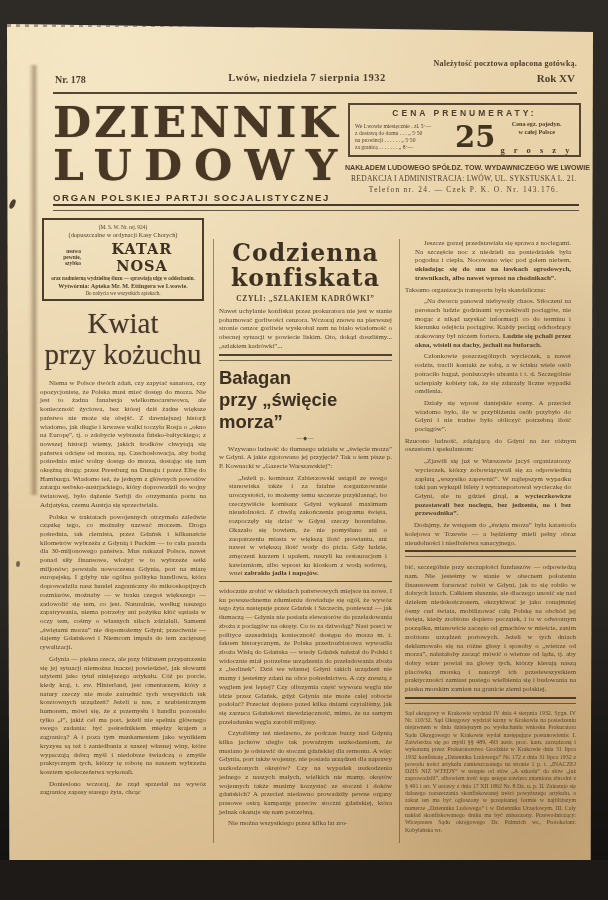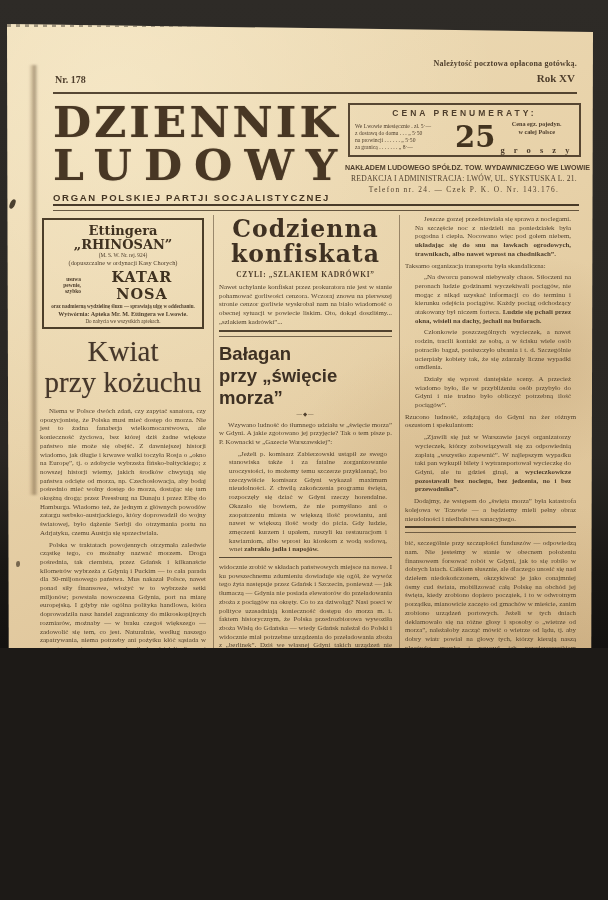--- a/index.html
+++ b/index.html
@@ -1,16 +1,16 @@
 <!DOCTYPE html>
 <html><head>
 <meta charset="utf-8">
 <style>
   html,body{margin:0;padding:0;background:#1d1a17;}
-  #stage{position:relative;width:608px;height:648px;overflow:hidden;
+  #stage{position:relative;width:608px;height:860px;overflow:hidden;
     background:linear-gradient(#2e2b27 0%,#2a2723 70%,#191714 88%,#141210 100%);
     font-family:"Liberation Serif","DejaVu Serif",serif;}
   .paper{position:absolute;left:7px;top:21px;width:586px;height:854px;color:#4e3e2c;
     background:
       radial-gradient(120% 90% at 18% 10%, rgba(255,246,218,.45), transparent 55%),
       radial-gradient(80% 55% at 88% 90%, rgba(130,92,48,.30), transparent 62%),
       radial-gradient(35% 25% at 72% 55%, rgba(150,110,60,.14), transparent 70%),
       radial-gradient(25% 18% at 92% 40%, rgba(140,100,55,.18), transparent 70%),
       linear-gradient(155deg,#eedcb7 0%,#e7d1a8 38%,#dec499 68%,#d2b486 100%);
     clip-path:polygon(0 3px,100% 11px,99.6% calc(100% - 13px),0.4% calc(100% - 2px));}
@@ -54,21 +54,21 @@
   .pub .p1{font-family:"Liberation Sans",sans-serif;font-weight:bold;font-size:7.1px;line-height:10px;white-space:nowrap;}
   .pub .p2{font-size:7.6px;line-height:11px;white-space:nowrap;letter-spacing:.2px;}
   .pub .p3{font-size:7.4px;line-height:11px;font-weight:normal;letter-spacing:1.3px;white-space:nowrap;}
 
   .rule2{position:absolute;top:183px;left:46px;right:14px;height:4px;
     border-top:2.5px solid rgba(55,42,26,.9);border-bottom:1.2px solid rgba(55,42,26,.75);}
 
   
   .cols{position:absolute;top:194px;left:28px;right:10px;height:628px;display:grid;grid-template-columns:178px 186px 1fr;}
   .col{overflow:hidden;padding:0 7px 0 5px;}
-  .col + .col{border-left:1px solid rgba(70,52,32,.5);}
+  .col + .col{border-left:1px solid rgba(70,52,32,.5);margin-top:24px;}
   p{margin:0 0 3px;font-size:6.9px;line-height:8.7px;text-align:justify;text-indent:9px;color:#50402d;}
   p.noind{text-indent:0;}
   .quote{margin:0 5px 3px 10px;}
   .b{font-weight:bold;}
 
   
   .adbox{border:2.2px solid rgba(58,44,26,.9);padding:4px 4px 3px;text-align:center;margin:3px 2px 7px;}
   .ad1{font-family:"DejaVu Serif",serif;font-weight:bold;font-size:13px;line-height:14px;color:#3f3120;}
   .ad2{font-size:5.4px;line-height:7px;}
   .ad3{font-size:6.4px;line-height:8px;}
@@ -95,20 +95,21 @@
 <div id="stage">
   <div class="paper">
     <div class="perf top"></div>
     <div class="perf bot"></div>
     <div class="fold"></div>
     <div class="blob b1"></div>
     <div class="blob b2"></div>
 
     <div class="postage">Należytość pocztowa opłacona gotówką.</div>
     <div class="issue">Nr. 178</div>
+    <div class="dateline">Lwów, niedziela 7 sierpnia 1932</div>
     <div class="volume">Rok XV</div>
     <div class="hdr-rule"></div>
 
     <div class="mast">
       <div class="l1">DZIENNIK</div>
       <div class="l2">LUDOWY</div>
       <div class="mast-sub">ORGAN POLSKIEJ PARTJI SOCJALISTYCZNEJ</div>
     </div>
 
     <div class="subbox">
@@ -134,21 +135,20 @@
       <div class="p2">REDAKCJA I ADMINISTRACJA: LWÓW, UL. SYKSTUSKA L. 21.</div>
       <div class="p3">Telefon nr. 24.  —  Czek P. K. O. Nr. 143.176.</div>
     </div>
 
     <div class="rule2"></div>
 
     <div class="cols">
 
       <div class="col">
         <div class="adbox">
-          <div class="ad1">Ettingera „RHINOSAN”</div>
           <div class="ad2">(M. S. W. Nr. rej. 924)</div>
           <div class="ad3">(dopuszczalne w ordynacji Kasy Chorych)</div>
           <div class="ad4">
             <div class="ad4-small">
               <div>usuwa</div>
               <div>pewnie, szybko</div>
             </div>
             <div class="ad4-big">KATAR NOSA</div>
           </div>
           <div class="ad5">oraz nadmierną wydzielinę śluzu — sprawiają ulgę w oddechaniu.</div>

